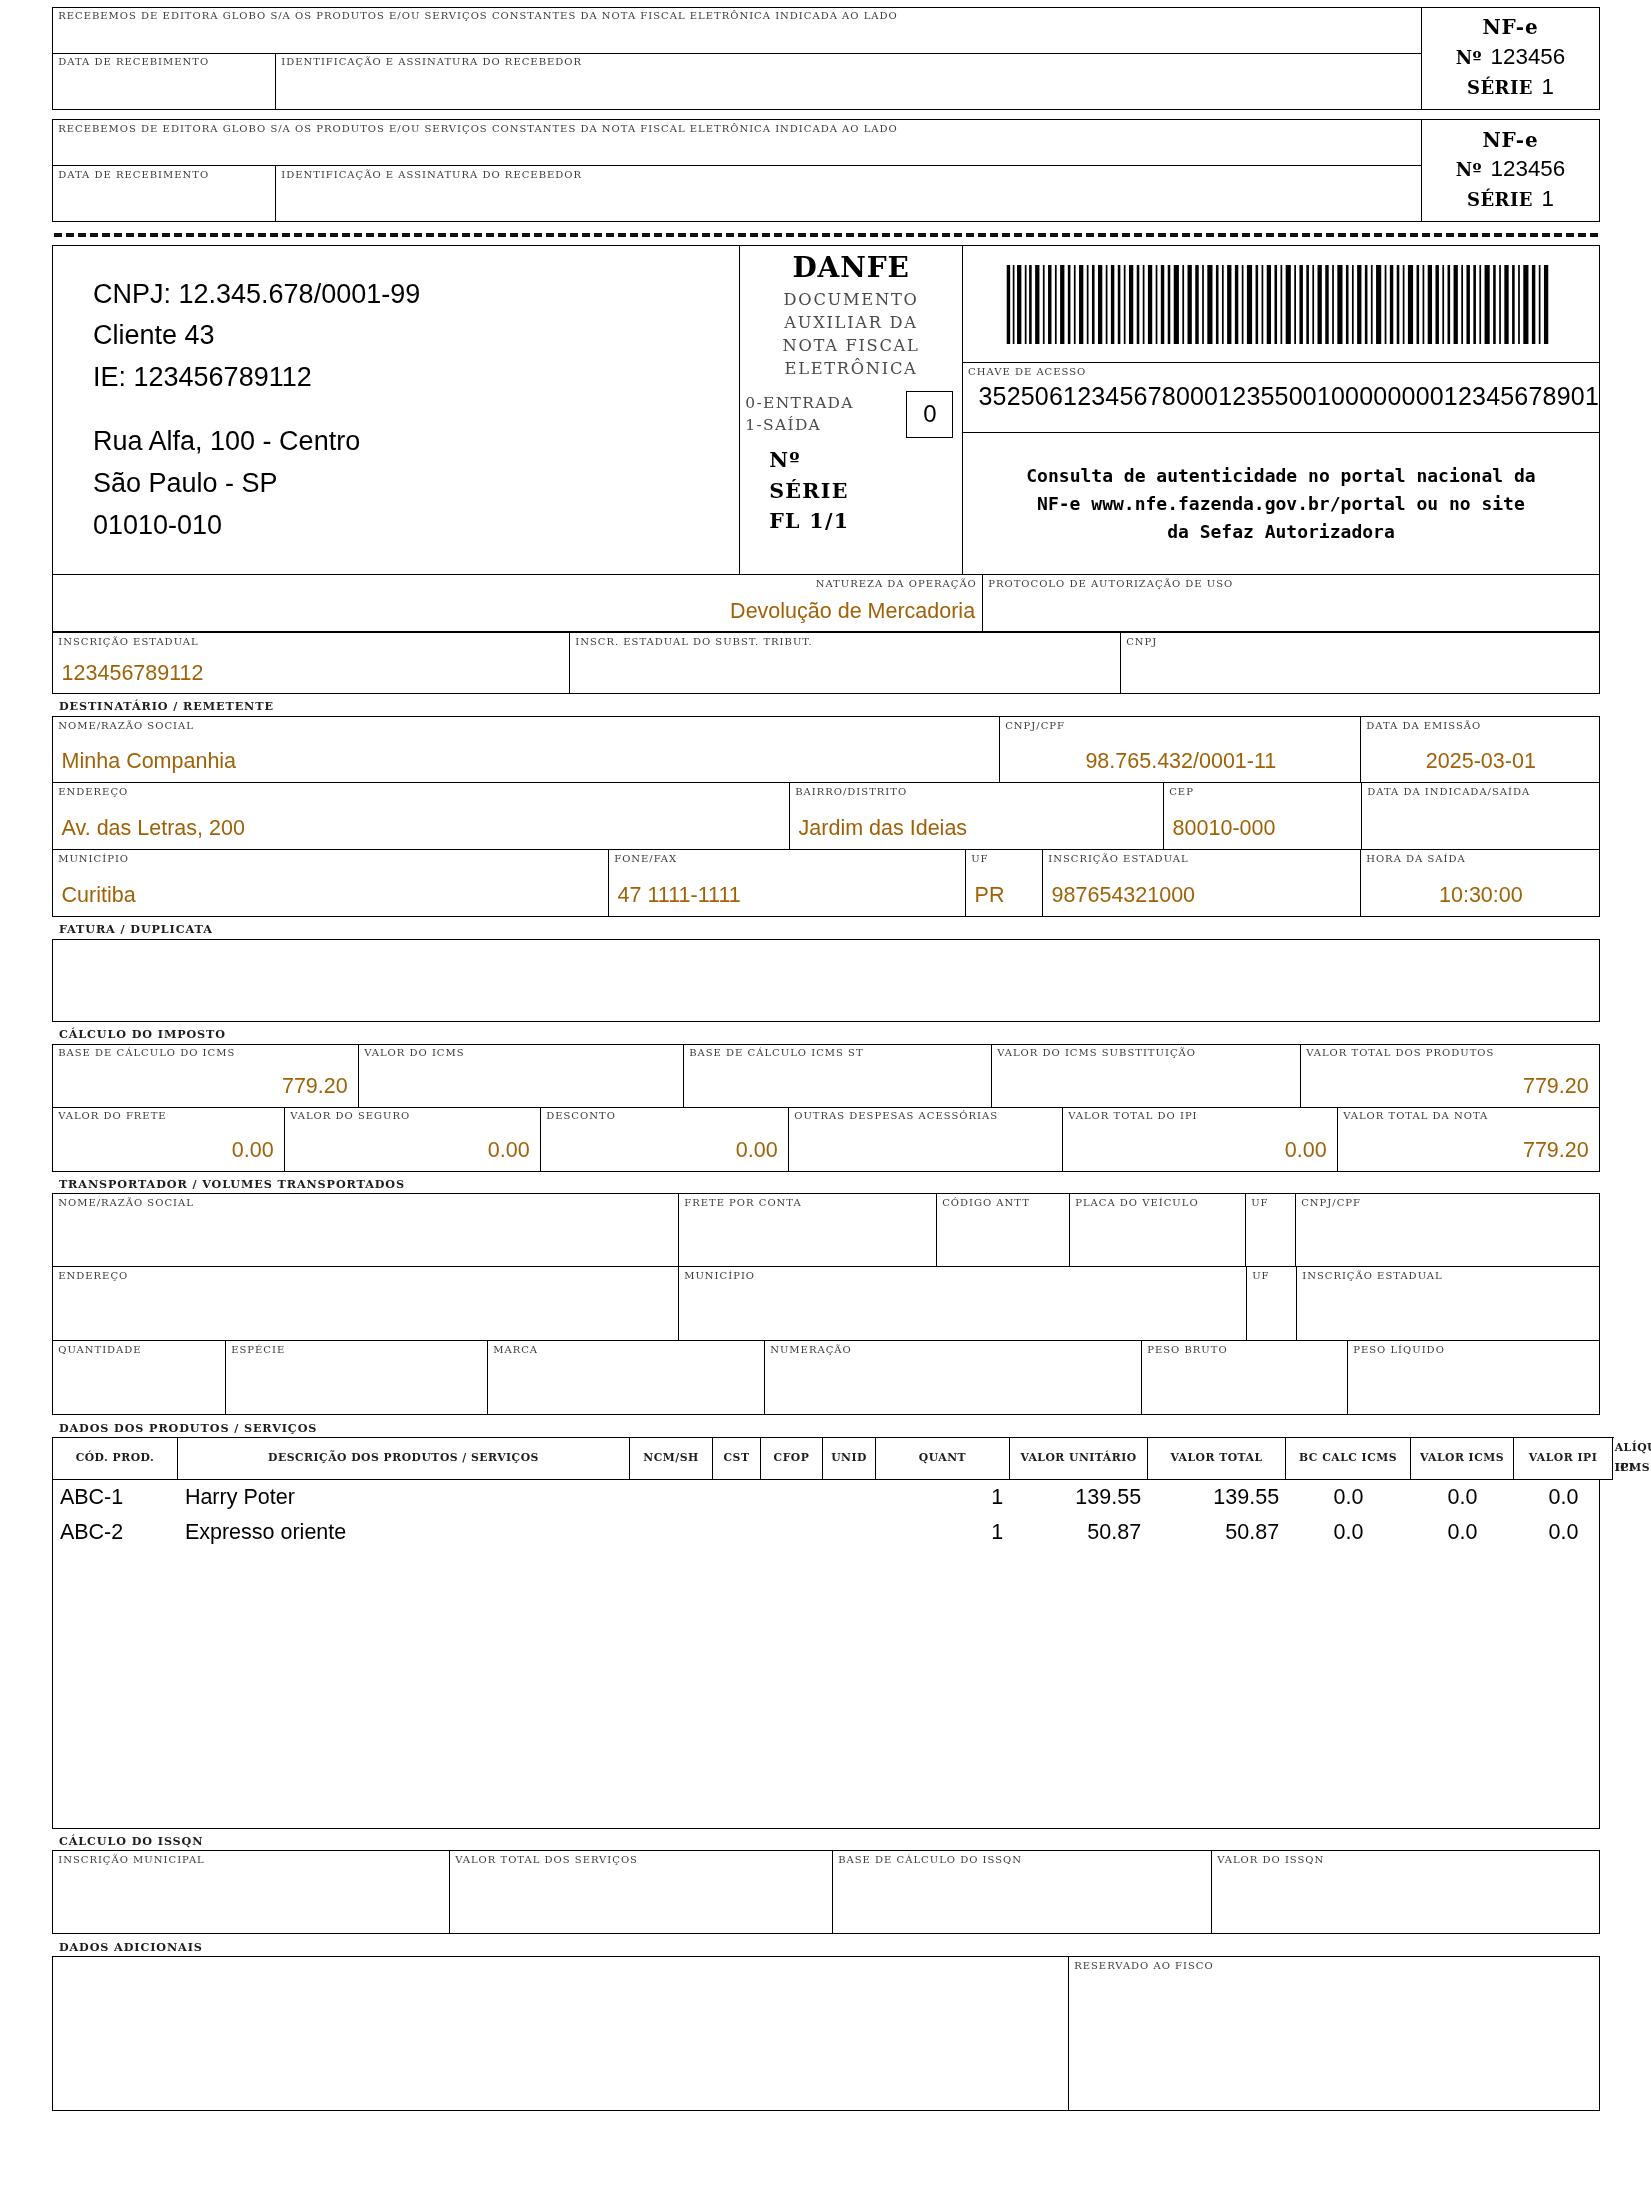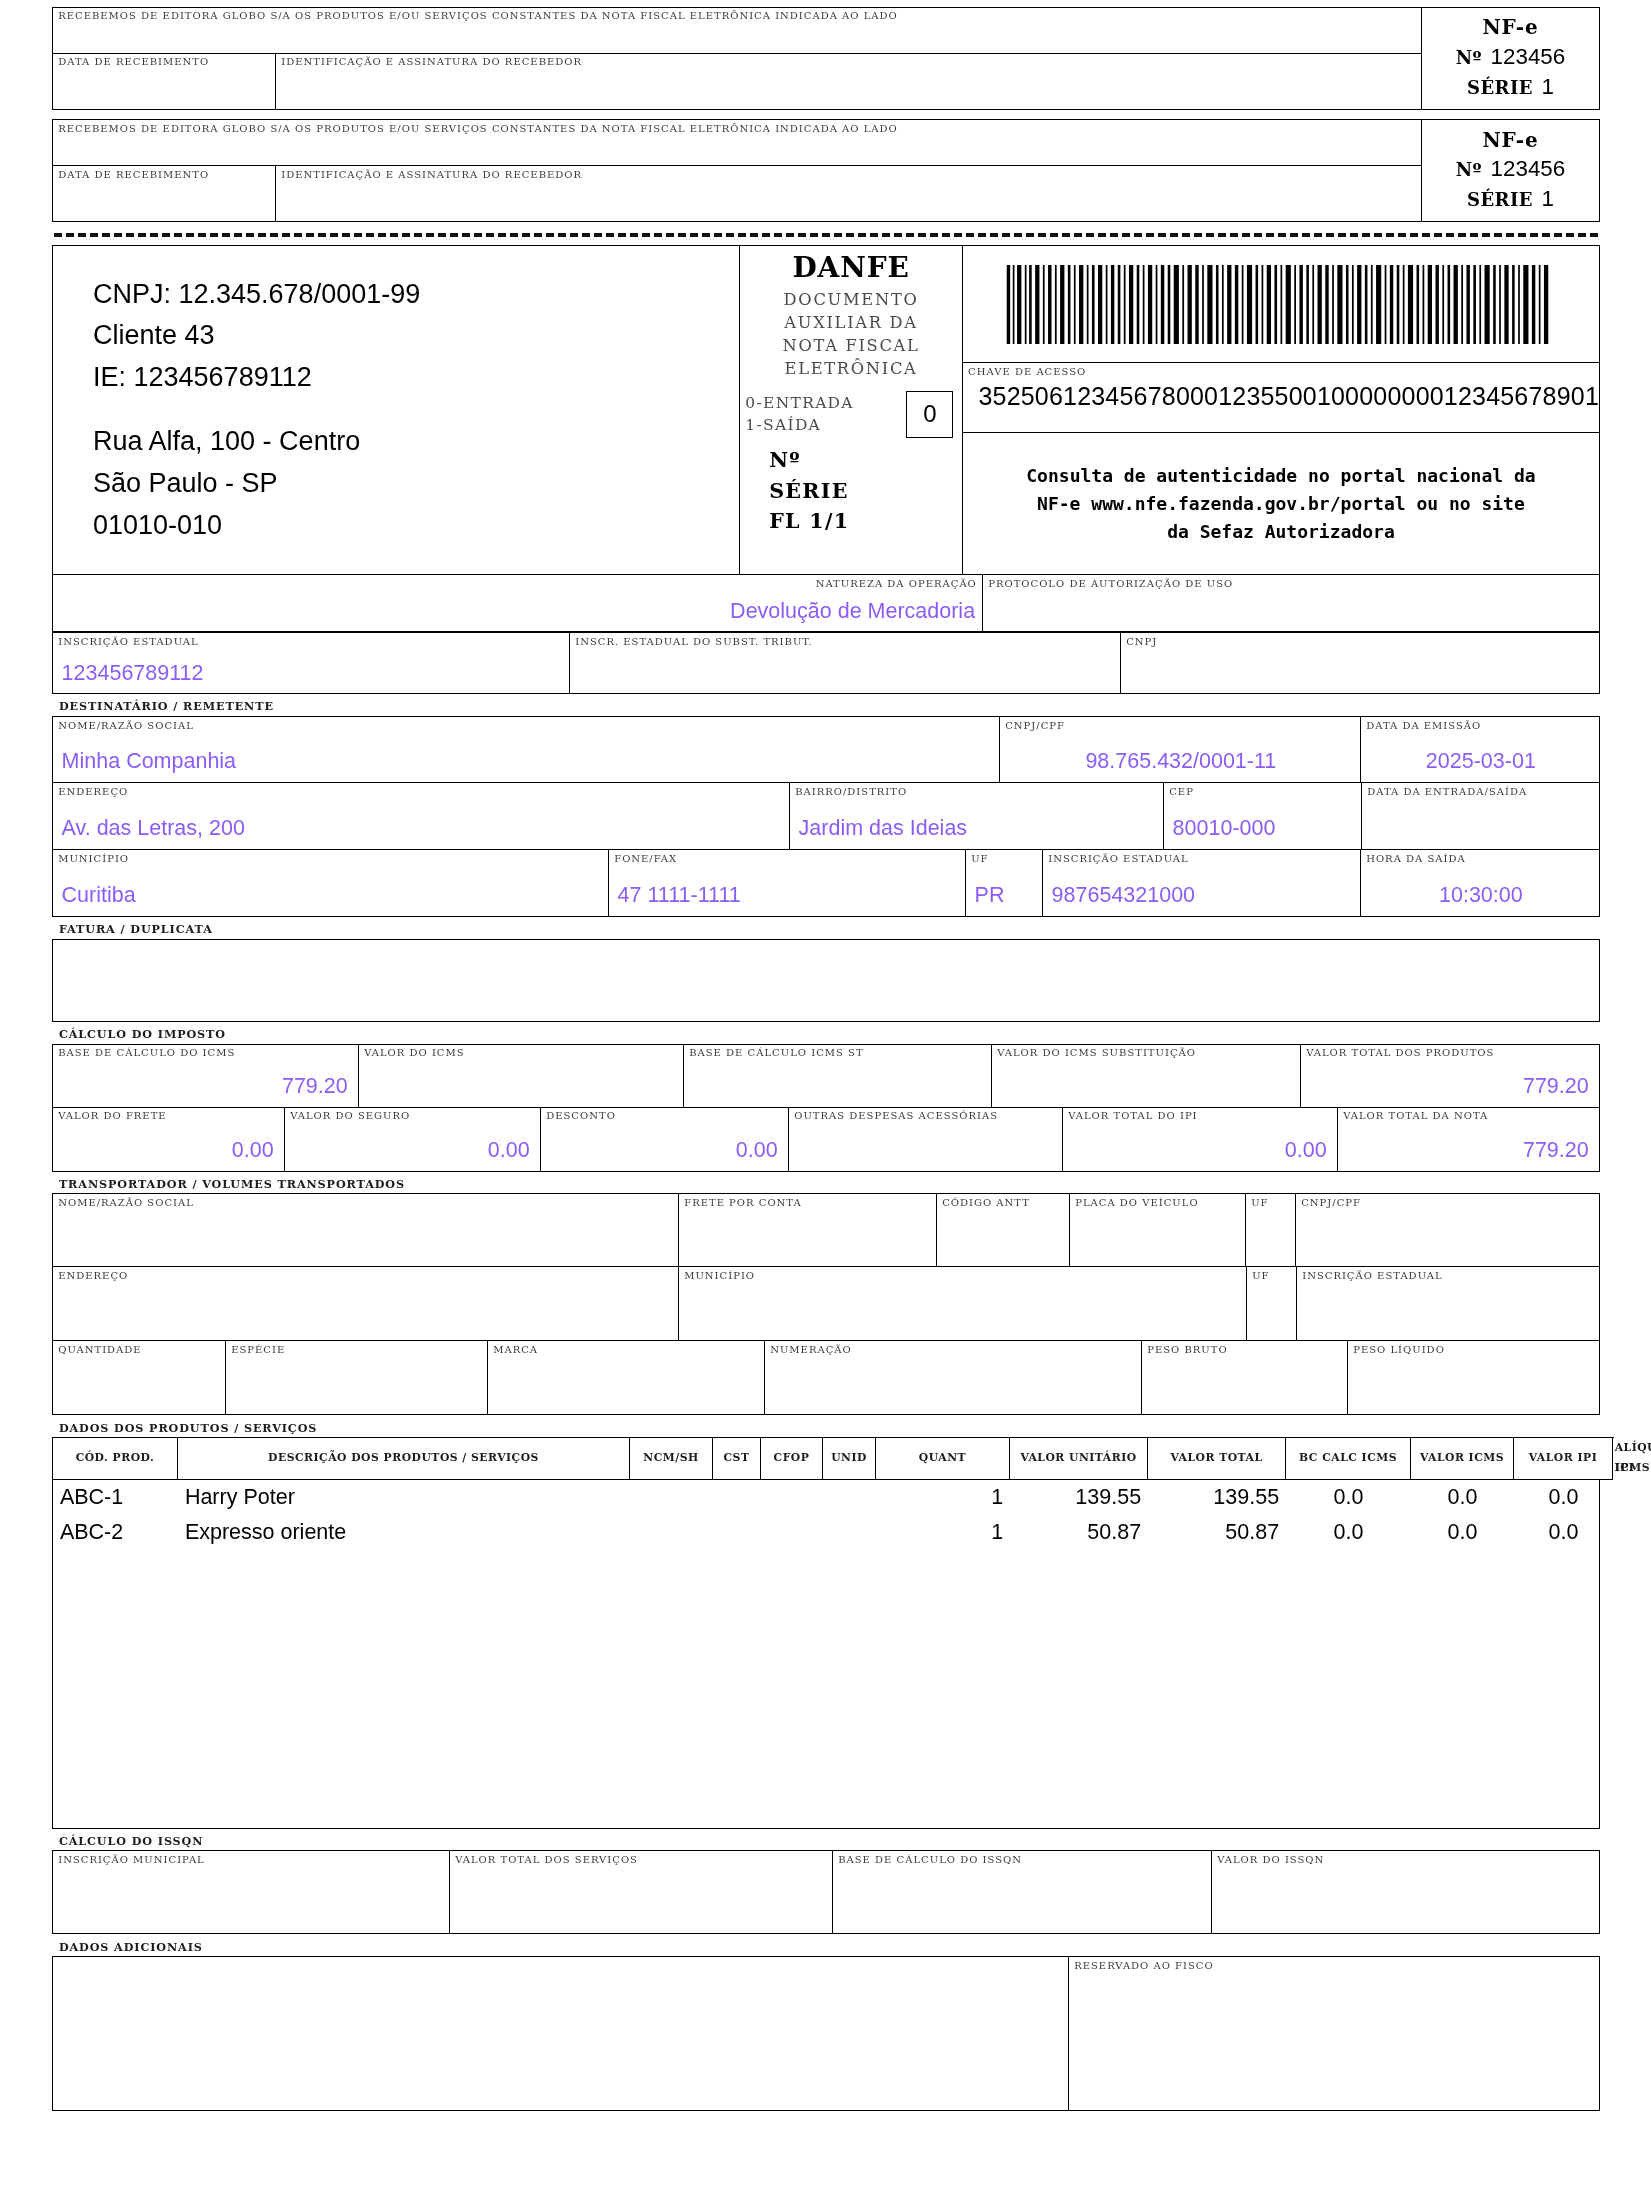--- a/index.html
+++ b/index.html
@@ -25,21 +25,21 @@
     font-size:10px;
     letter-spacing:1px;
     color:#3a3a3a;
     padding:2.6px 5.2px 0 5.2px;
     white-space:nowrap;
     line-height:1.1;
   }
   .val{
     font-family:"Liberation Sans", sans-serif;
     font-size:21.5px;
-    color:#8b5cf6;
+    color:#a16207;
     padding:1.7px 6.9px 0 8.6px;
     line-height:1.25;
   }
   .val.r{text-align:right;padding-right:10.3px;}
   .val.c{text-align:center;}
   .cell{box-sizing:border-box;position:relative;overflow:hidden;}
   .bl{border-left:1.7px solid #000;}
 
   
   .receipt{margin-bottom:9.5px;}
@@ -422,21 +422,21 @@
     </div>
     <div class="cell bl lblcell" style="width:374px;">
       <div class="lbl">BAIRRO/DISTRITO</div>
       <div class="val">Jardim das Ideias</div>
     </div>
     <div class="cell bl lblcell" style="width:198px;">
       <div class="lbl">CEP</div>
       <div class="val">80010-000</div>
     </div>
     <div class="cell bl lblcell" style="flex:1;">
-      <div class="lbl">DATA DA ENTRADA/SAÍDA</div>
+      <div class="lbl">DATA DA INDICADA/SAÍDA</div>
       <div class="val c"></div>
     </div>
   </div>
 
   <div class="bx row h-dest" style="border-top:none;">
     <div class="cell lblcell" style="width:555px;">
       <div class="lbl">MUNICÍPIO</div>
       <div class="val">Curitiba</div>
     </div>
     <div class="cell bl lblcell" style="width:357px;">

